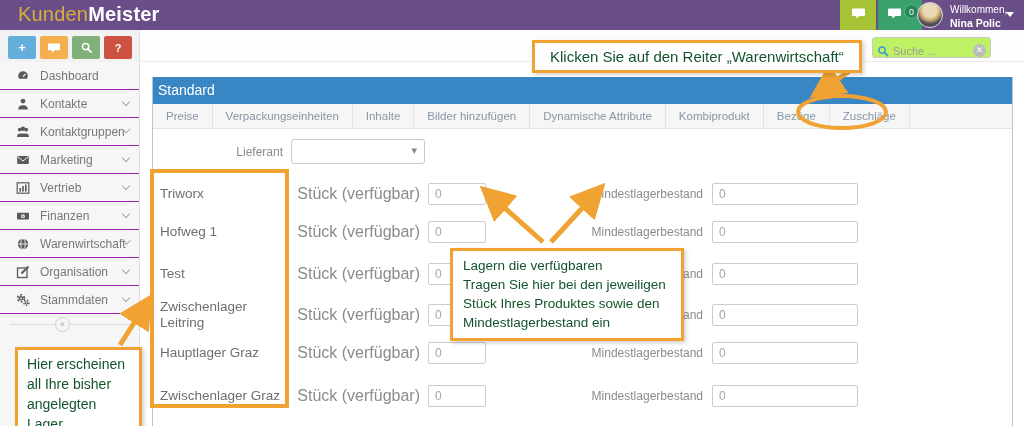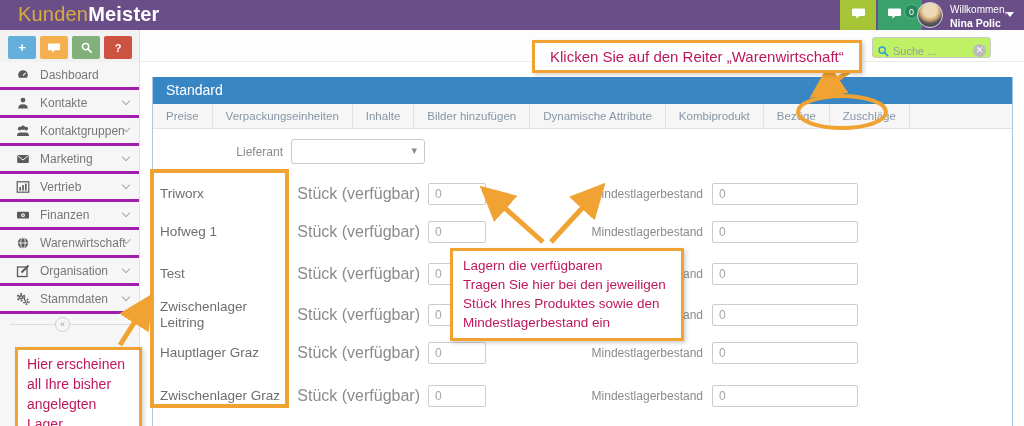--- a/index.html
+++ b/index.html
@@ -38,36 +38,36 @@
                border:1px solid #c9c9c9; border-radius:3px; display:flex; align-items:flex-end; padding:0 4px; }
   #searchbox input { border:none; outline:none; flex:1; min-width:0; font-size:11px; color:#555;
                      font-family:"Liberation Sans", sans-serif; background:transparent; }
   #searchbox input::placeholder { color:#9a9a9a; }
   #search-clear { width:13px; height:13px; border-radius:50%; background:#bcbcbc; color:#fff; font-size:9px;
                   line-height:13px; text-align:center; cursor:pointer; flex:0 0 13px; }
 
   
   #sidebar { position:absolute; left:0; top:62px; width:140px; height:364px; background:#f6f6f6; border-right:1px solid #e0e0e0; }
   .side-item { position:relative; height:28px; display:flex; align-items:center; padding:0 10px 0 16px;
-               border-bottom:3px solid #a21caf; cursor:pointer; color:#777; font-size:12px; }
+               border-bottom:1px solid #a21caf; cursor:pointer; color:#777; font-size:12px; }
   .side-item svg { margin-right:10px; flex:0 0 14px; }
   .side-item .lbl { flex:1; white-space:nowrap; }
   .chev { width:6px; height:6px; border-right:1.5px solid #a9a9a9; border-bottom:1.5px solid #a9a9a9;
           transform:rotate(45deg); margin-top:-3px; }
   #collapse-row { position:relative; height:16px; margin-top:2px; }
   #collapse-row .line { position:absolute; left:10px; right:10px; top:8px; height:1px; background:#dcdcdc; }
   #collapse-btn { position:absolute; left:55px; top:1px; width:15px; height:15px; border-radius:50%;
                   border:1px solid #cfcfcf; background:#f6f6f6; color:#9b9b9b; font-size:9px;
                   line-height:13px; text-align:center; cursor:pointer; }
 
   
   #panel-edges { position:absolute; left:152px; top:77px; width:861px; height:349px;
                  border-left:1px solid #a9c8e4; border-right:1px solid #a9c8e4; pointer-events:none; }
   #panel-title { position:absolute; left:152px; top:77px; width:861px; height:27px; background:#3986c5;
-                 color:#fff; font-size:14px; line-height:27px; padding-left:14px; }
+                 color:#fff; font-size:14px; line-height:27px; padding-left:6px; }
   #tabs { position:absolute; left:153px; top:104px; width:859px; height:25px; display:flex; }
   .tab { height:25px; line-height:24px; padding:0 13px; font-size:11.5px; color:#8796a6; background:#f6f6f6;
          border-right:1px solid #e3e3e3; border-bottom:1px solid #e3e3e3; white-space:nowrap; cursor:pointer; }
   .tab-filler { flex:1; background:#f6f6f6; border-bottom:1px solid #e3e3e3; }
 
   
   #lieferant-label { position:absolute; left:150px; top:141px; width:133px; text-align:right;
                      font-size:12px; color:#8b8b8b; line-height:22px; }
   #lieferant-select { position:absolute; left:291px; top:139px; width:134px; height:25px; background:#fff;
                       border:1px solid #c9c9c9; border-radius:3px; cursor:pointer; }
@@ -78,21 +78,21 @@
            font-size:13.5px; color:#6e6e6e; line-height:1.2; }
   .wlbl1 { position:absolute; left:130px; width:130px; text-align:right; font-size:16px; color:#8b8b8b; line-height:24px; }
   .win1  { position:absolute; left:268px; top:1px; width:58px; height:22px; }
   .wlbl2 { position:absolute; left:413px; width:130px; text-align:right; font-size:12px; color:#8b8b8b; line-height:24px; }
   .win2  { position:absolute; left:552px; top:1px; width:146px; height:22px; }
   .tin { border:1px solid #ccc; border-radius:2px; font-size:12px; color:#a5a5a5; padding:0 6px; width:100%; height:100%;
          font-family:"Liberation Sans", sans-serif; outline:none; background:#fff; }
 
   
   .callout { position:absolute; background:#fff; border:3px solid #f0a232; box-shadow:2px 2px 4px rgba(0,0,0,.18);
-             color:#be185d; }
+             color:#14532d; }
   #callout-top { left:532px; top:40px; padding:5px 15px; font-size:15px; white-space:nowrap; }
   #callout-center { left:450px; top:248px; width:234px; padding:5px 10px; font-size:13.5px; line-height:1.42; }
   #callout-left { left:15px; top:347px; width:127px; padding:5px 9px; font-size:14px; line-height:1.42; }
 
   #overlay { position:absolute; left:0; top:0; width:1024px; height:426px; pointer-events:none; }
 </style>
 </head>
 <body>
 
 <div id="header">

